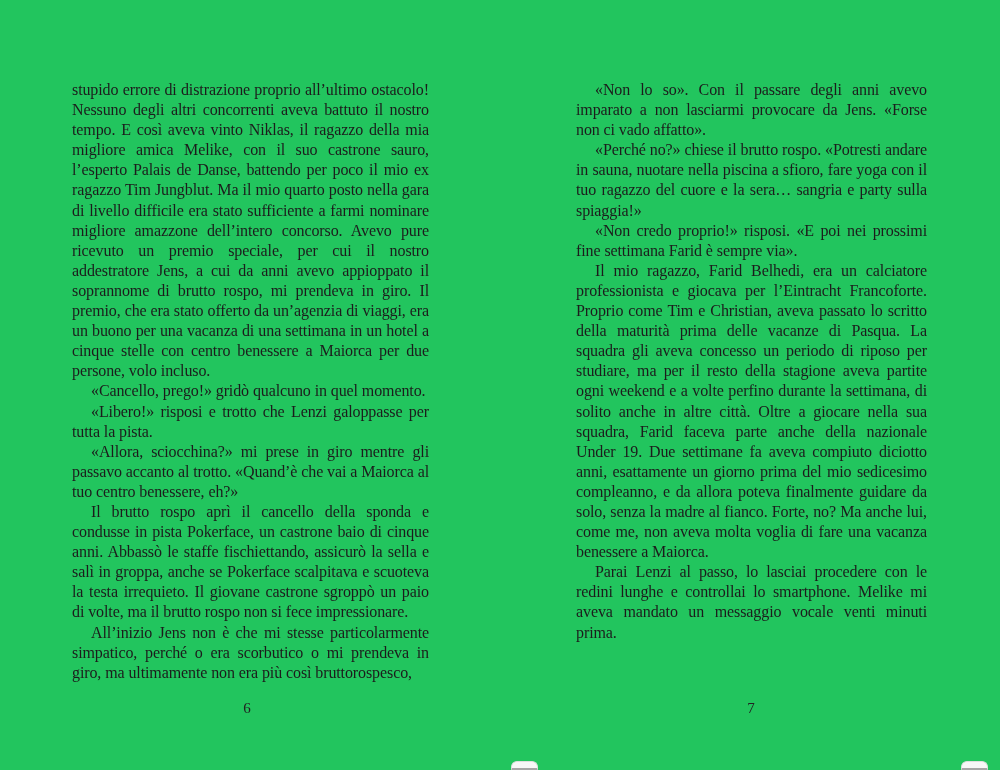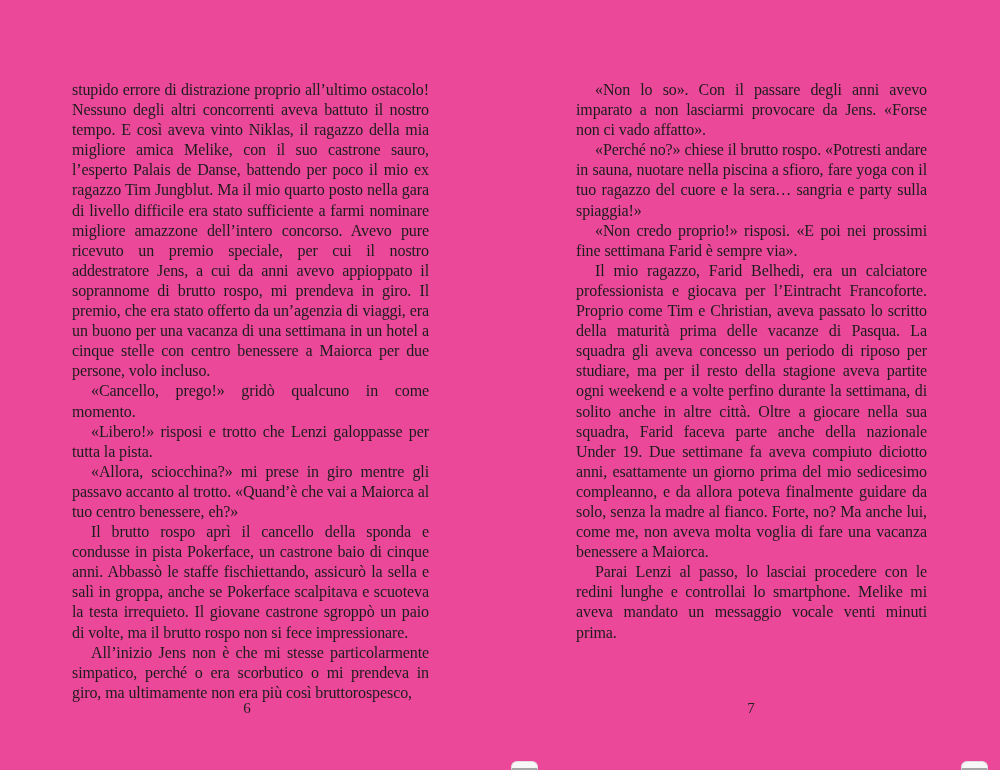--- a/index.html
+++ b/index.html
@@ -4,21 +4,21 @@
 <style>
   html, body {
     margin: 0;
     padding: 0;
     background: #ffffff;
   }
   .spread {
     position: relative;
     width: 1000px;
     height: 770px;
-    background: #ec4899;
+    background: #22c55e;
     overflow: hidden;
     font-family: "Liberation Serif", "DejaVu Serif", serif;
     color: #1c1c1c;
   }
   .page-text {
     position: absolute;
     top: 80px;
     font-size: 16px;
     line-height: 20.1px;
     text-align: justify;
@@ -57,21 +57,21 @@
   .bottom-tab.center { left: 511px; }
   .bottom-tab.right  { left: 961px; }
 </style>
 </head>
 <body>
 
 <div class="spread">
 
   <div class="page-text left">
       <p class="para">stupido errore di distrazione proprio all’ultimo ostacolo! Nessuno degli altri concorrenti aveva battuto il nostro tempo. E così aveva vinto Niklas, il ragazzo della mia migliore amica Melike, con il suo castrone sauro, l’esperto Palais de Danse, battendo per poco il mio ex ragazzo Tim Jungblut. Ma il mio quarto posto nella gara di livello difficile era stato sufficiente a farmi nominare migliore amazzone dell’intero concorso. Avevo pure ricevuto un premio speciale, per cui il nostro addestratore Jens, a cui da anni avevo appioppato il soprannome di brutto rospo, mi prendeva in giro. Il premio, che era stato offerto da un’agenzia di viaggi, era un buono per una vacanza di una settimana in un hotel a cinque stelle con centro benessere a Maiorca per due persone, volo incluso.</p>
-      <p class="para indent">«Cancello, prego!» gridò qualcuno in come momento.</p>
+      <p class="para indent">«Cancello, prego!» gridò qualcuno in quel momento.</p>
       <p class="para indent">«Libero!» risposi e trotto che Lenzi galoppasse per tutta la pista.</p>
       <p class="para indent">«Allora, sciocchina?» mi prese in giro mentre gli passavo accanto al trotto. «Quand’è che vai a Maiorca al tuo centro benessere, eh?»</p>
       <p class="para indent">Il brutto rospo aprì il cancello della sponda e condusse in pista Pokerface, un castrone baio di cinque anni. Abbassò le staffe fischiettando, assicurò la sella e salì in groppa, anche se Pokerface scalpitava e scuoteva la testa irrequieto. Il giovane castrone sgroppò un paio di volte, ma il brutto rospo non si fece impressionare.</p>
       <p class="para indent">All’inizio Jens non è che mi stesse particolarmente simpatico, perché o era scorbutico o mi prendeva in giro, ma ultimamente non era più così bruttorospesco,</p>
     </div>
 
   <div class="page-text right">
       <p class="para indent">«Non lo so». Con il passare degli anni avevo imparato a non lasciarmi provocare da Jens. «Forse non ci vado affatto».</p>
       <p class="para indent">«Perché no?» chiese il brutto rospo. «Potresti andare in sauna, nuotare nella piscina a sfioro, fare yoga con il tuo ragazzo del cuore e la sera… sangria e party sulla spiaggia!»</p>
       <p class="para indent">«Non credo proprio!» risposi. «E poi nei prossimi fine settimana Farid è sempre via».</p>

